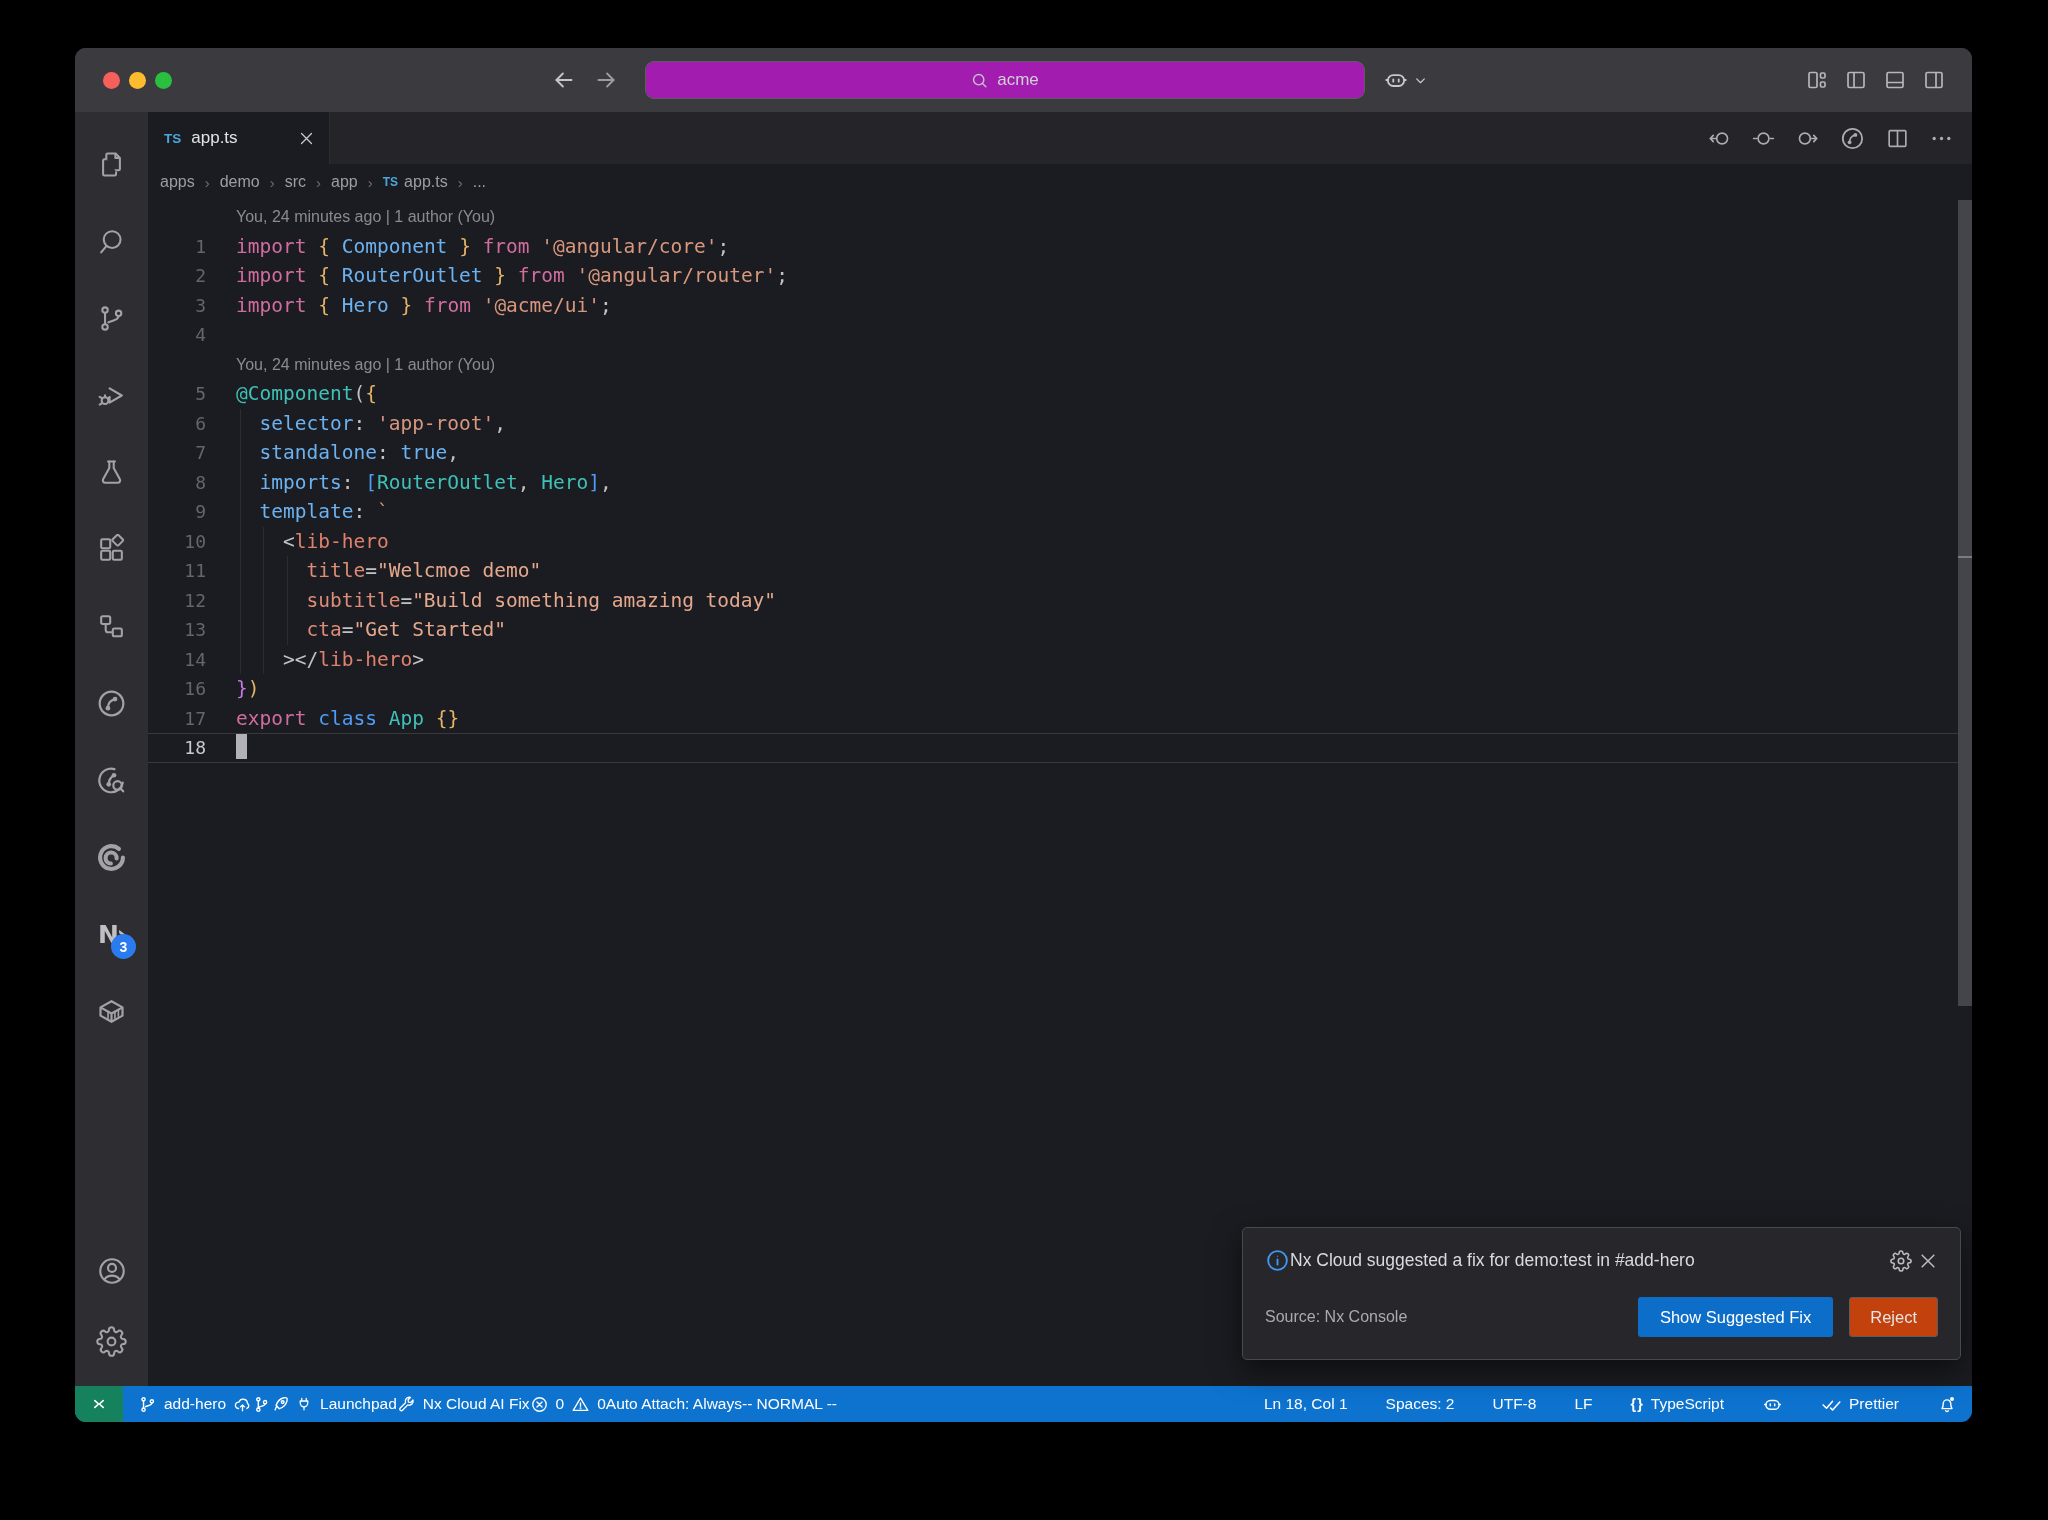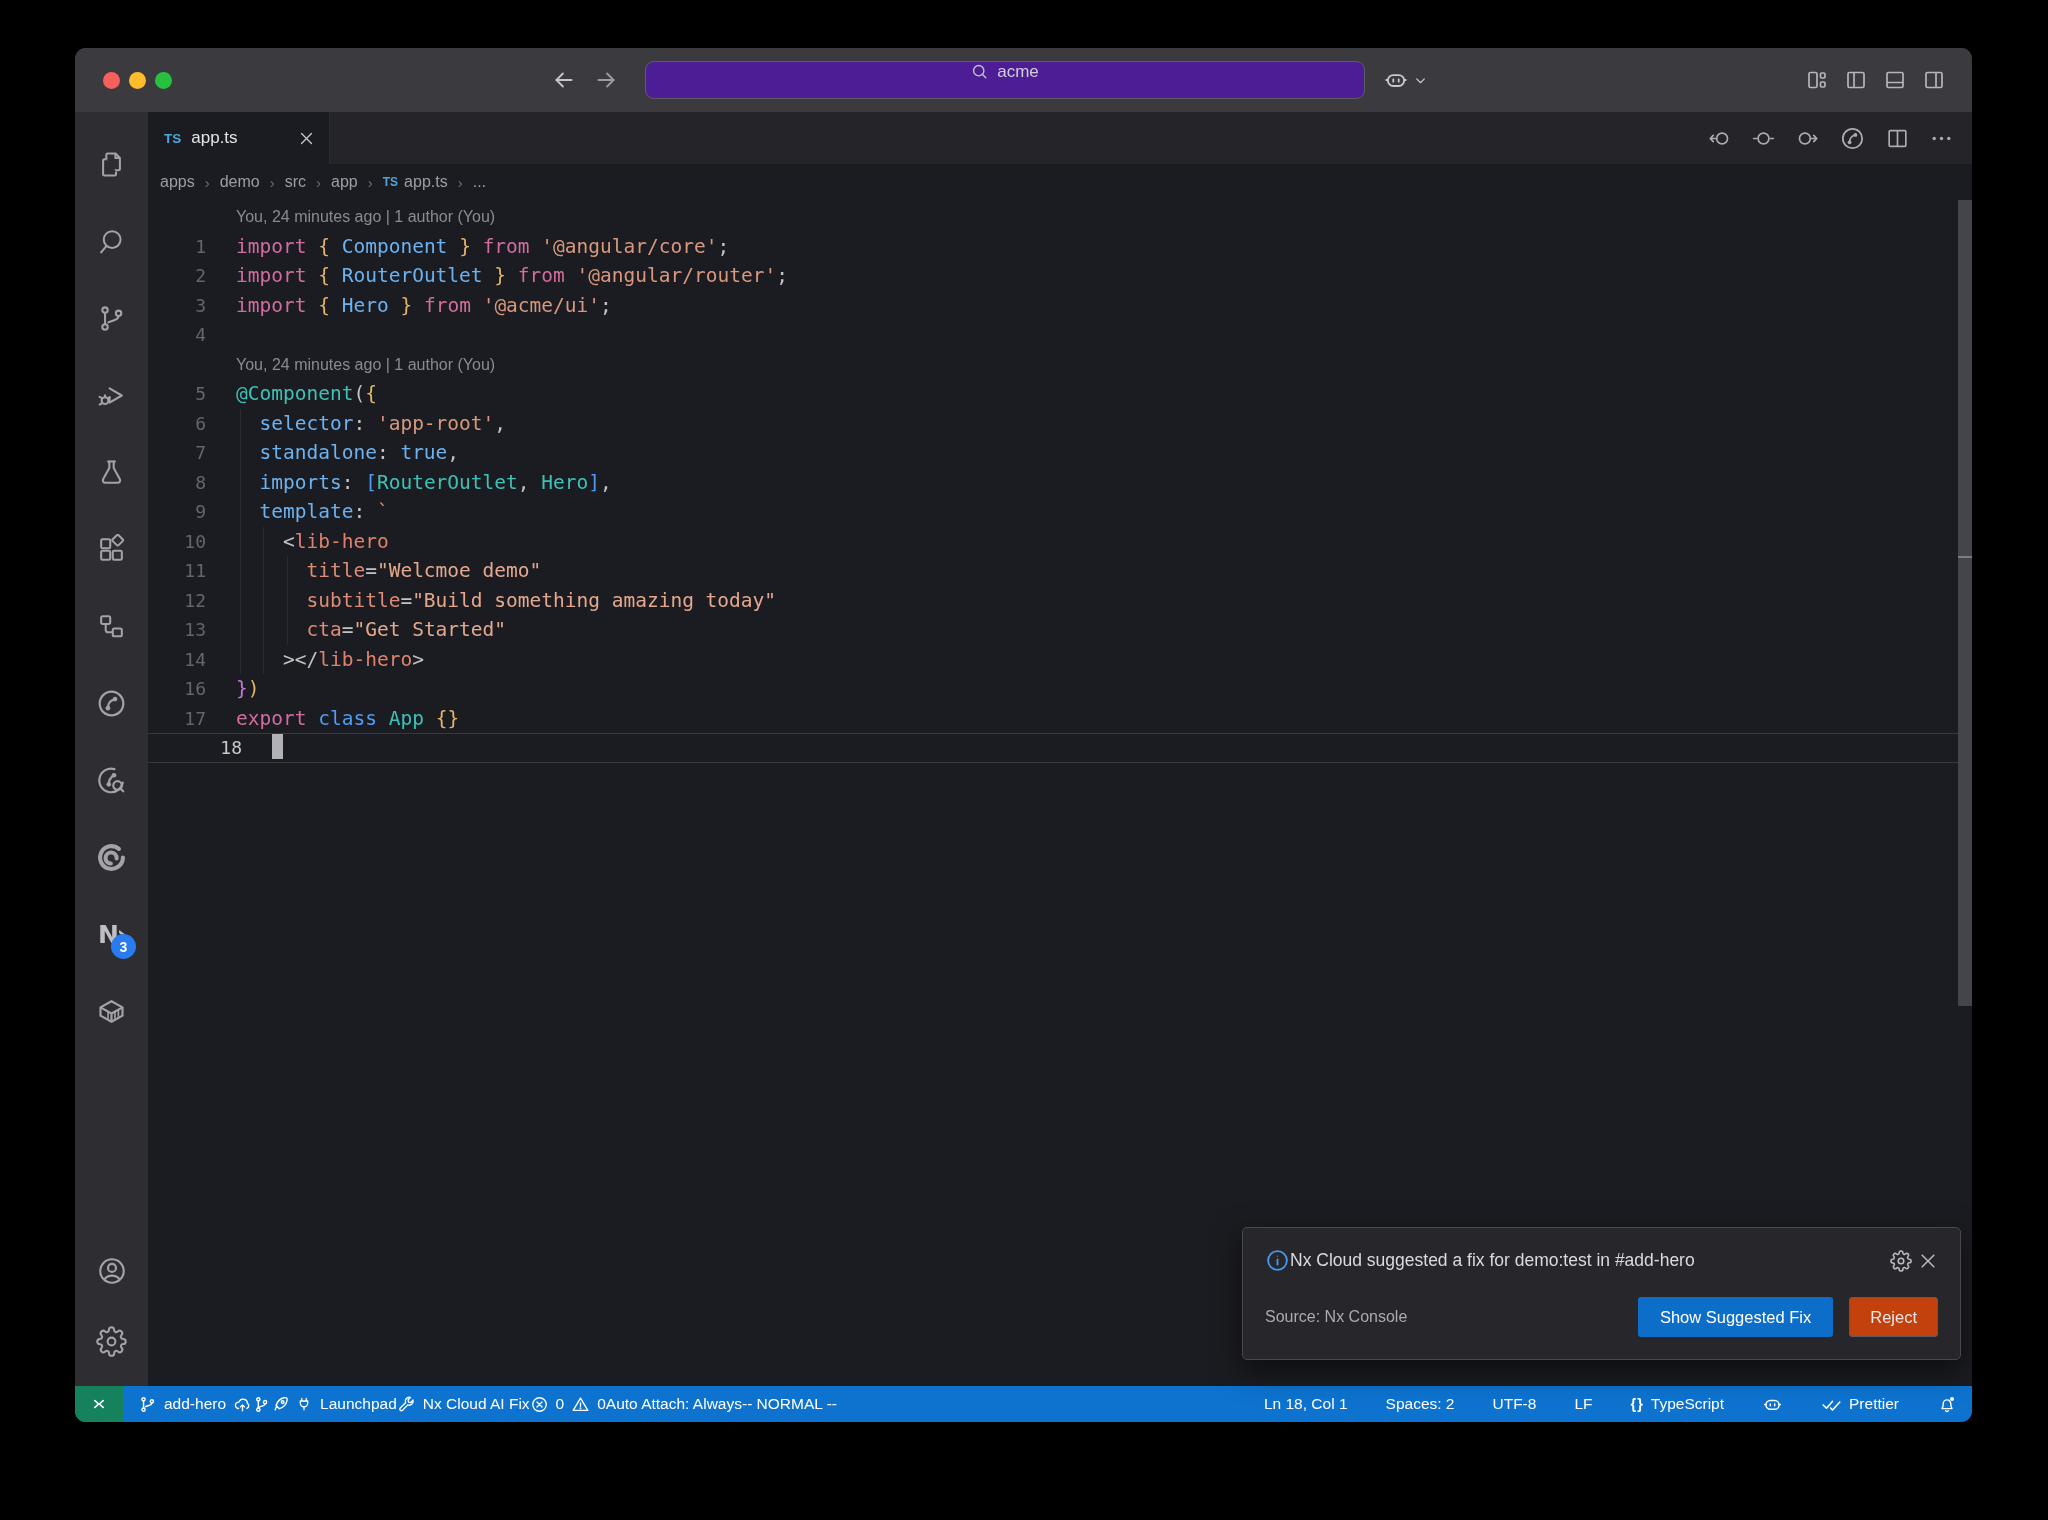--- a/index.html
+++ b/index.html
@@ -11,22 +11,22 @@
     box-shadow:0 28px 90px rgba(0,0,0,.9), inset 0 1px 0 rgba(255,255,255,.14); }
 
   
   .titlebar { height:64px; flex:0 0 auto; background:#3a3a3f; display:flex; align-items:center; }
   .traffic { display:flex; gap:9px; margin-left:28px; }
   .light { width:17px; height:17px; border-radius:50%; }
   .light.red{ background:#f6605c; } .light.yel{ background:#fdbc2e; } .light.grn{ background:#2ac03f; }
   .tb-spacer { flex:1 1 0; }
   .nav-arrows { display:flex; gap:16px; margin-right:26px; align-items:center; }
   .nav-arrows .back{ color:#c6c6ca; } .nav-arrows .fwd{ color:#9c9ca1; }
-  .searchbox { width:720px; height:38px; background:#4c1d95; border:1px solid #5d5d62;
-    border-radius:9px; display:flex; align-items:flex-start; justify-content:center; gap:8px;
+  .searchbox { width:720px; height:38px; background:#a21caf; border:1px solid #5d5d62;
+    border-radius:9px; display:flex; align-items:center; justify-content:center; gap:8px;
     color:#d0d0d4; font-size:17px; }
   .searchbox .mag { color:#c2c2c6; display:flex; }
   .copilot-tb { display:flex; align-items:center; gap:5px; margin-left:18px; color:#c8c8cc; }
   .layout-ctrls { display:flex; gap:15px; margin-right:26px; align-items:center; color:#b6b6ba; }
   svg { display:block; }
 
   
   .main { flex:1 1 auto; display:flex; min-height:0; }
   .activitybar { width:73px; flex:0 0 73px; background:#2d2d32; display:flex; flex-direction:column;
     align-items:center; padding-top:14px; }
@@ -54,21 +54,21 @@
     padding-left:12px; gap:10px; font-size:16px; color:#9d9da3; }
   .crumb { display:flex; align-items:center; gap:6px; }
   .crumb-sep { color:#6f6f75; font-size:15px; }
   .ts-badge-sm { color:#4da6d9; font-weight:700; font-size:12px; }
 
   
   .editor { flex:1 1 auto; position:relative; background:#1b1c21; overflow:hidden; padding-top:2px; }
   .code-row { display:flex; height:29.5px; line-height:29.5px; position:relative;
     font-family:"DejaVu Sans Mono",monospace; font-size:19.5px; }
   .gutter { flex:0 0 58px; width:58px; text-align:right; color:#65656c; font-size:18px; }
-  .gutter.cur { color:#c9c9ce;margin-left:36px; }
+  .gutter.cur { color:#c9c9ce; }
   .code-line { padding-left:30px; white-space:pre; }
   .code-line.blame { font-family:"Liberation Sans","DejaVu Sans",sans-serif; font-size:16px; color:#8a8a90; }
   .code-row.current { box-shadow: inset 0 1px 0 rgba(255,255,255,.13), inset 0 -1px 0 rgba(255,255,255,.13); }
   .guide { position:absolute; top:0; bottom:0; width:1px; background:rgba(255,255,255,.07); }
   .cursor { display:inline-block; width:11px; height:25px; background:#b2b2b6; vertical-align:-5px; }
 
   .tk-kw{color:#d16d9e} .tk-gold{color:#e5b567} .tk-blue{color:#6cb2f0} .tk-blue2{color:#4f9cf5}
   .tk-teal{color:#3ec1b7} .tk-str{color:#d9987e} .tk-tag{color:#e0816d} .tk-attr{color:#de8c77}
   .tk-val{color:#e5a88d} .tk-pn{color:#c2c2c6} .tk-purple{color:#c678dd} .tk-ws{color:#c2c2c6}
 

